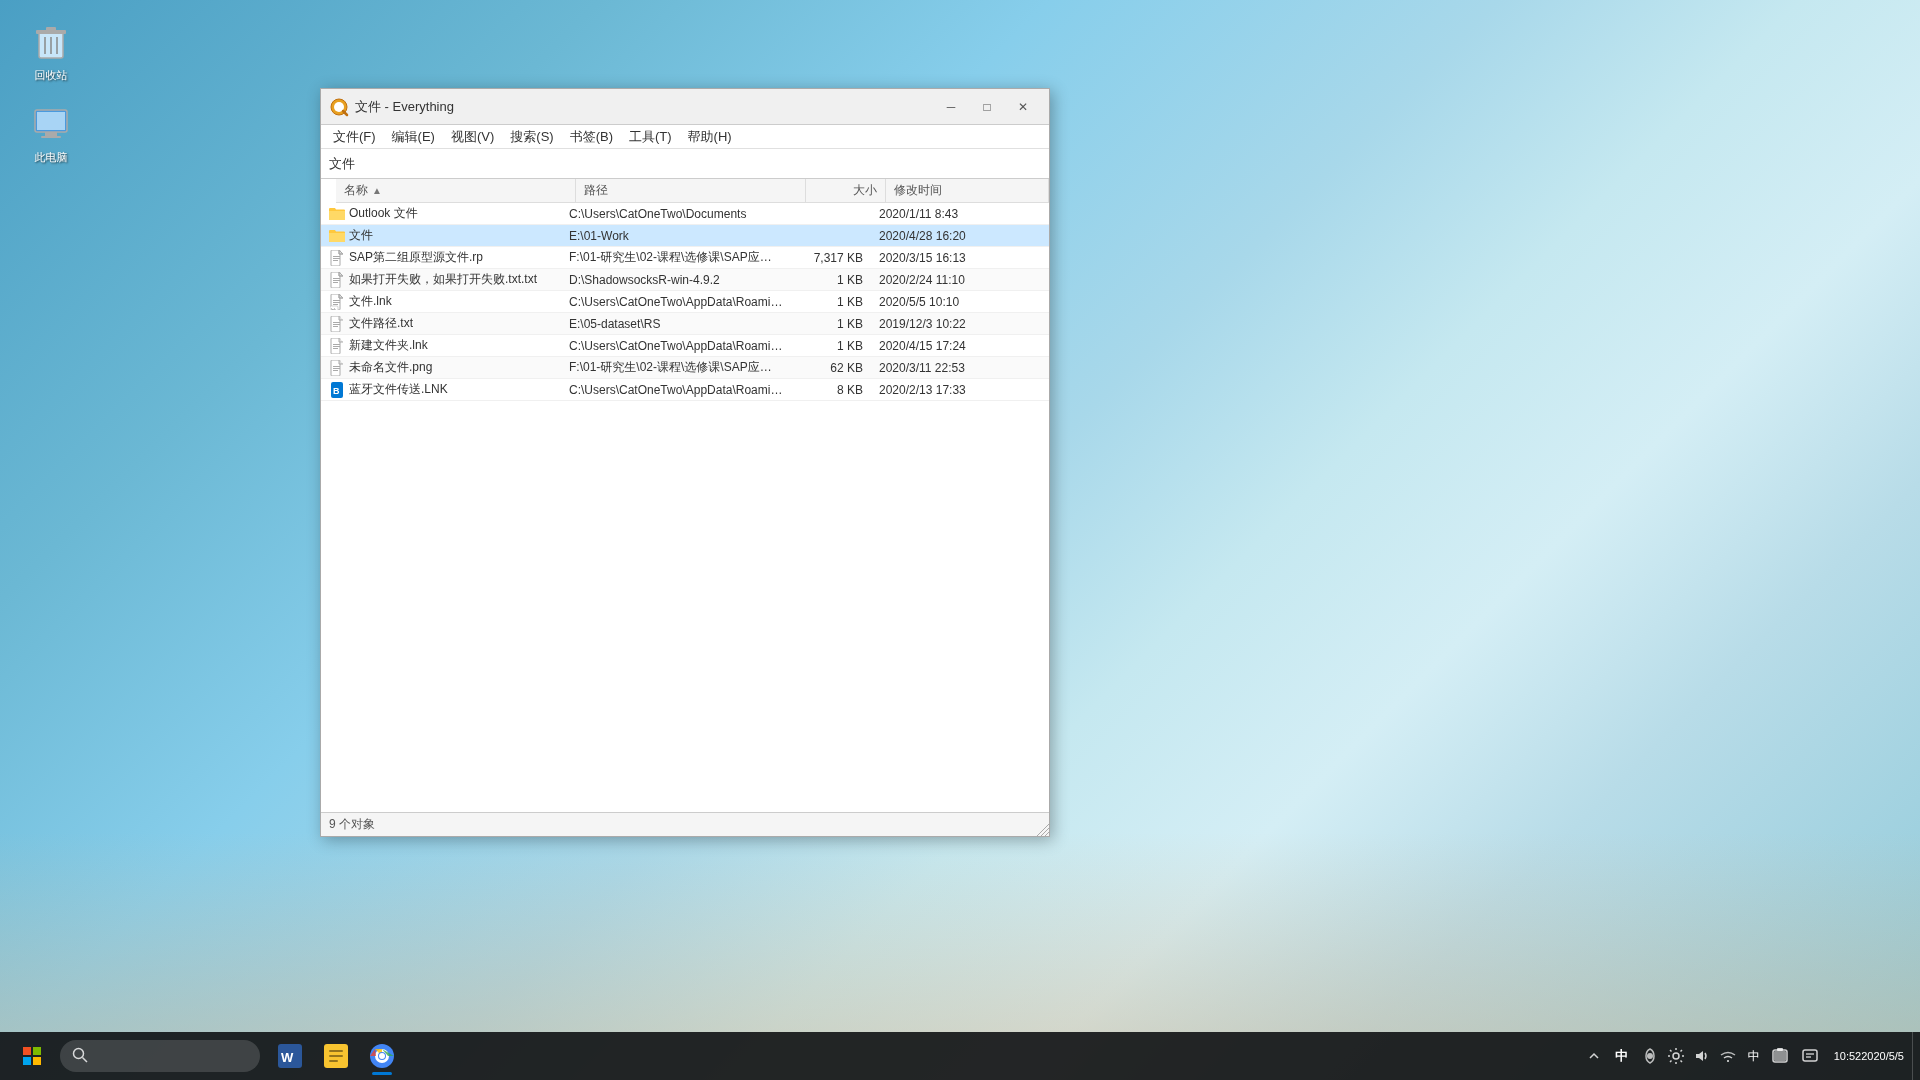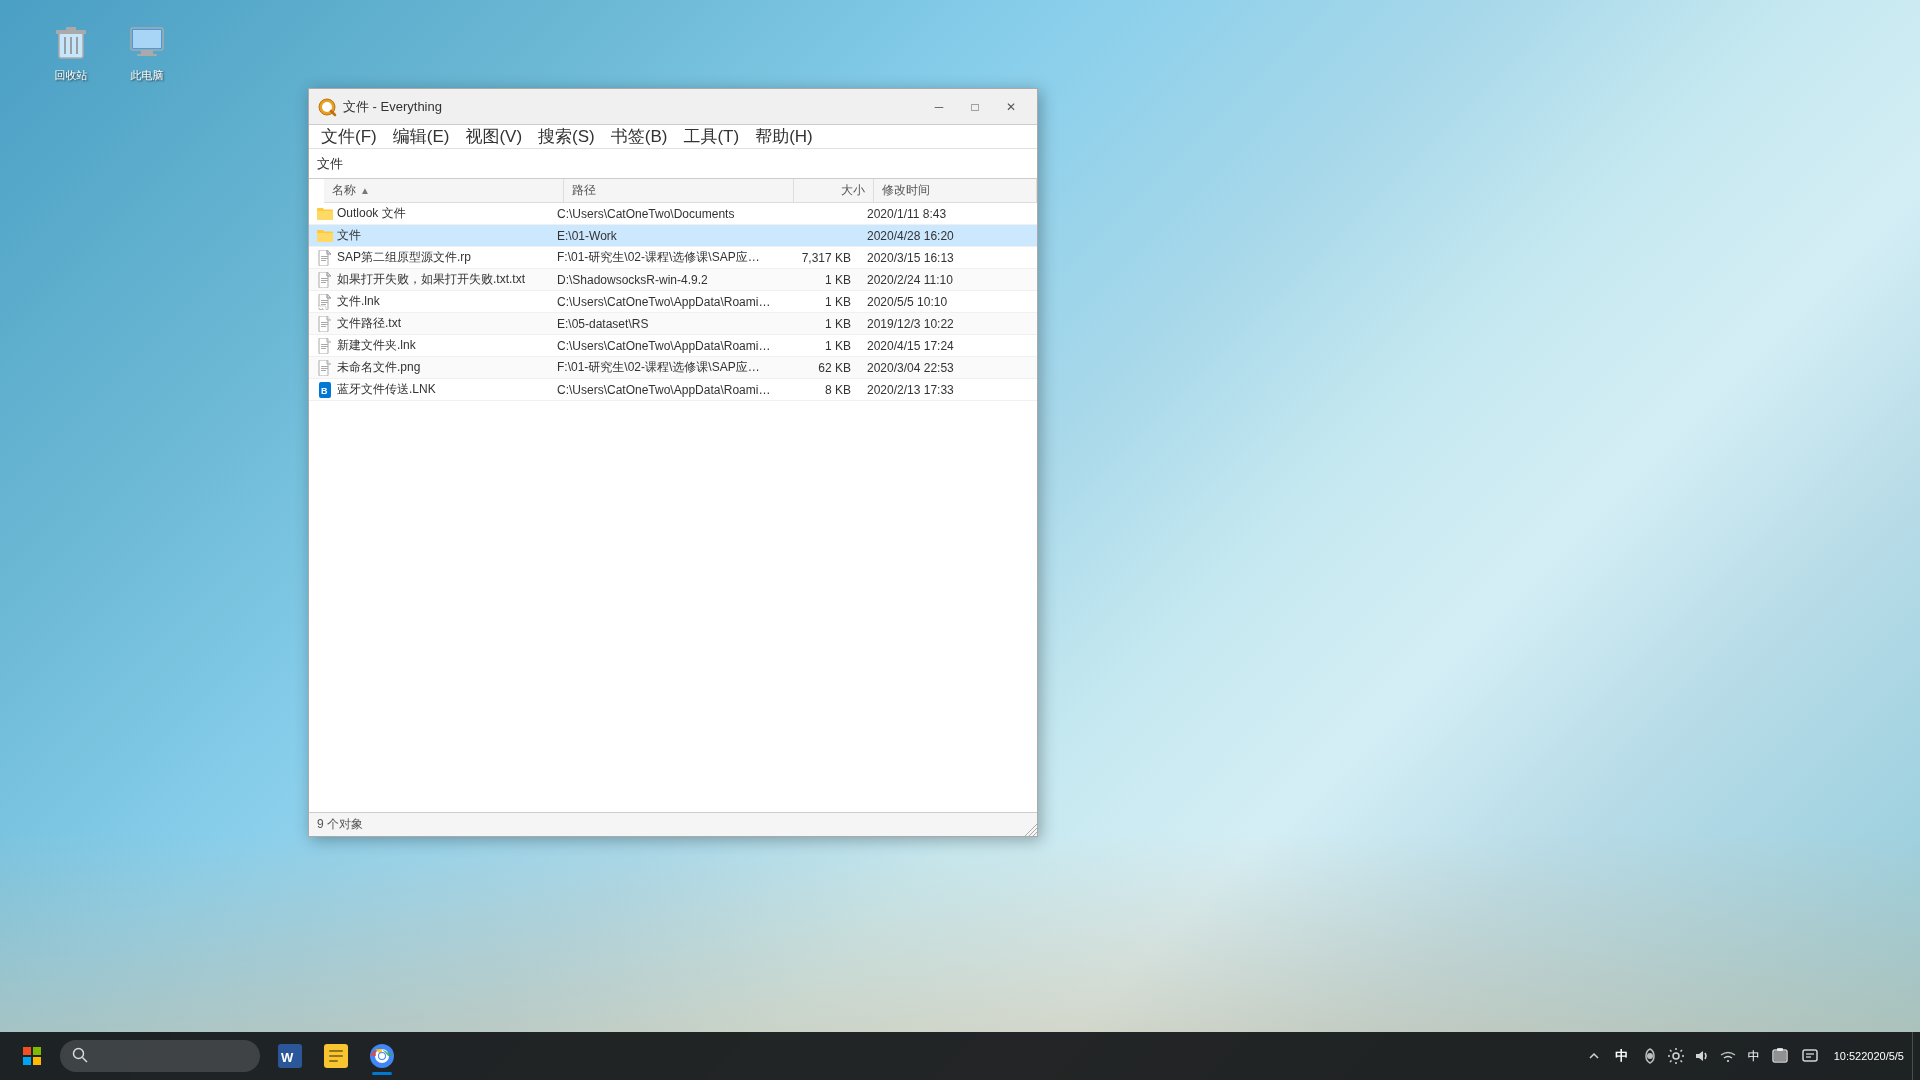--- a/index.html
+++ b/index.html
@@ -18,24 +18,24 @@
       width: 100%;
       height: 100%;
       background: linear-gradient(135deg, #4a9fc4 0%, #6bb8d4 20%, #87ceeb 35%, #a8d8ea 50%, #c5e8f0 60%, #d4eef5 70%, #b8dce8 80%, #8ec9d9 100%);
       position: relative;
     }
 
     
     .desktop-icons {
       position: absolute;
       top: 20px;
-      left: 36px;
-      display: flex;
-      flex-direction: row;
-      gap: 6px;
+      left: 16px;
+      display: flex;
+      flex-direction: column;
+      gap: 20px;
     }
 
     .desktop-icon {
       display: flex;
       flex-direction: column;
       align-items: center;
       width: 70px;
       cursor: pointer;
       color: white;
       text-shadow: 1px 1px 2px rgba(0,0,0,0.7);
@@ -54,21 +54,21 @@
       font-size: 11px;
       text-align: center;
       line-height: 1.3;
       word-break: break-all;
     }
 
     
     .everything-window {
       position: absolute;
       top: 88px;
-      left: 308px;
+      left: 320px;
       width: 730px;
       height: 749px;
       background: white;
       border: 1px solid #aaa;
       box-shadow: 3px 3px 15px rgba(0,0,0,0.3);
       display: flex;
       flex-direction: column;
     }
 
     .window-titlebar {
@@ -115,21 +115,21 @@
       height: 24px;
       display: flex;
       align-items: center;
       padding: 0 4px;
       border-bottom: 1px solid #e0e0e0;
       flex-shrink: 0;
     }
 
     .menu-item {
       padding: 2px 8px;
-      font-size: 17px;
+      font-size: 13px;
       color: #333;
       cursor: pointer;
       border-radius: 2px;
     }
 
     .window-searchbar {
       height: 30px;
       border-bottom: 1px solid #ccc;
       display: flex;
       align-items: center;
@@ -622,21 +622,21 @@
                 <path d="M9 0 L9 4 L13 4" fill="none" stroke="#aaa" stroke-width="1"></path>
                 <rect x="3" y="6" width="7" height="1" fill="#aaa"></rect>
                 <rect x="3" y="8" width="7" height="1" fill="#aaa"></rect>
                 <rect x="3" y="10" width="5" height="1" fill="#aaa"></rect>
               </svg>
             </div>
             <span class="file-name-text">未命名文件.png</span>
           </div>
           <div class="file-cell path">F:\01-研究生\02-课程\选修课\SAP应用与企...</div>
           <div class="file-cell size">62 KB</div>
-          <div class="file-cell date">2020/3/04 22:53</div>
+          <div class="file-cell date">2020/3/11 22:53</div>
         </div>
 
         <div class="file-row">
           <div class="file-cell name">
             <div class="file-icon">
               <svg width="14" height="16" viewBox="0 0 14 16">
                 <rect x="1" y="0" width="12" height="16" rx="2" fill="#0078d4"></rect>
                 <text x="3" y="12" font-size="9" fill="white" font-weight="bold">B</text>
               </svg>
             </div>

